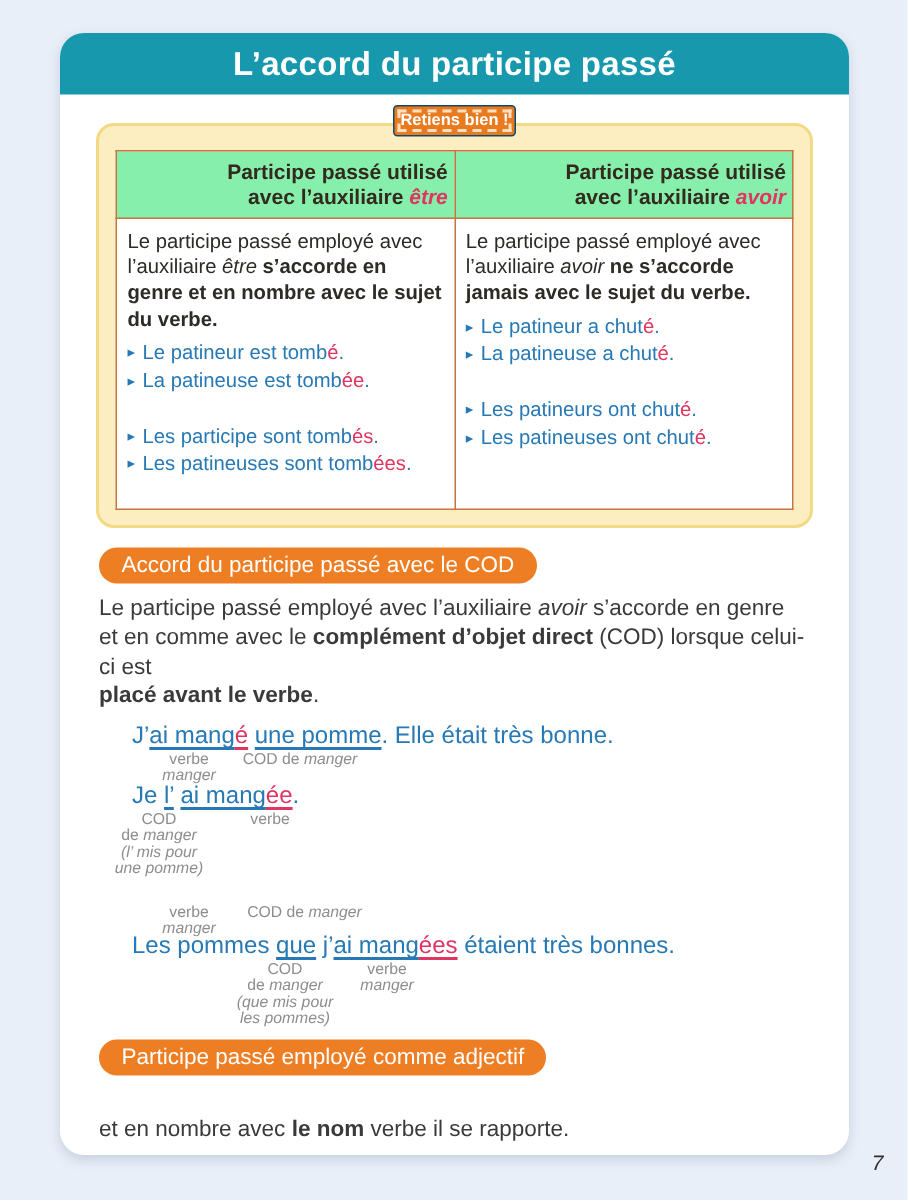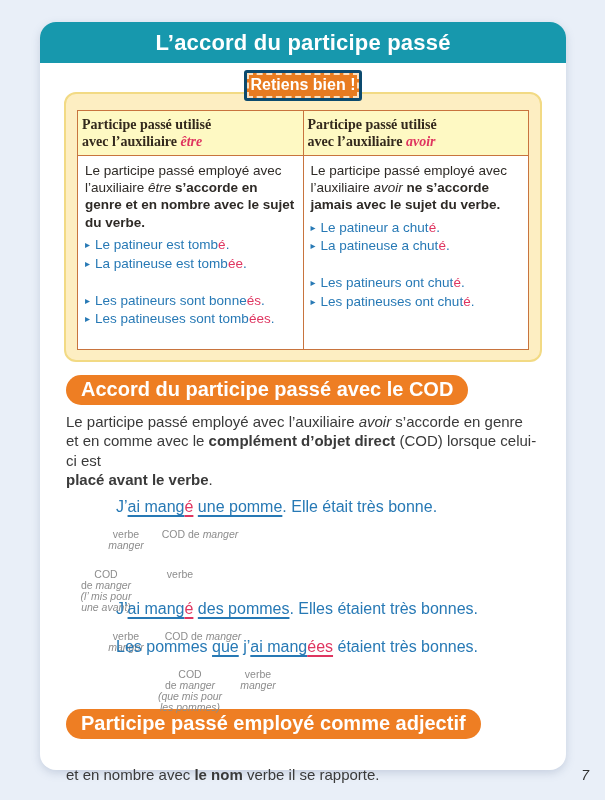--- a/index.html
+++ b/index.html
@@ -14,52 +14,52 @@
     background:#ffffff; border-radius:16px;
     box-shadow:0 3px 8px rgba(110,130,160,.28);
   }
   .banner {
     background:#1798ad; height:41px; border-radius:16px 16px 0 0;
     display:flex; align-items:center; justify-content:center;
   }
   .banner h1 { margin:0; color:#ffffff; font-size:22px; font-weight:bold; letter-spacing:.2px; }
   .badge-wrap { text-align:center; margin-top:7px; position:relative; z-index:2; }
   .badge {
-    display:inline-block; background:#e87b20; color:#fff; font-weight:bold; font-size:16px;
-    padding:3px 4px 4px; border:3px solid #0c4a6e; border-radius:3px;
+    display:inline-block; background:#e87b20; color:#fff; font-weight:bold; font-size:11px;
+    padding:3px 4px 4px; border:1px solid #0c4a6e; border-radius:3px;
     outline:2px dashed rgba(255,235,210,.9); outline-offset:-5px;
   }
   .yellow-box {
     margin:-9px 24px 0; position:relative; z-index:1;
     background:#fdeec2; border:2px solid #f2da84; border-radius:12px;
     padding:16px 11px 10px;
   }
   table.aux-table { width:100%; border-collapse:collapse; background:#fff; }
   .aux-table th, .aux-table td { border:1.6px solid #c8743e; width:50%; vertical-align:top; }
   .aux-table th {
-    background:#fef9c3; color:#33291d; font-weight:bold; text-align:left;
-    font-size:14px; line-height:1.22; padding:5px 4px;font-family:Liberation Serif, serif;
+    background:#86efac; color:#33291d; font-weight:bold; text-align:right;
+    font-size:14px; line-height:1.22; padding:5px 4px;
   }
   .aux-table td { padding:6px 7px 20px; color:#2e2a26; }
   .cell-text { margin:0 0 5px; font-size:13.5px; line-height:1.27; }
   .cell-bullets { list-style:none; margin:0; padding:0; color:#2779b5; font-size:13.5px; }
   .cell-bullets li { line-height:1.4; }
   .cell-bullets li:nth-child(3) { margin-top:18px; }
   .tri { color:#2779b5; font-size:10px; margin-right:5px; position:relative; top:-1px; }
   .pill-wrap { margin:13px 0 7px 26px; }
   .pill {
-    display:inline-block; background:#ee7e23; color:#fff; font-weight:bold;
-    font-size:20px; padding:3px 15px 4px; border-radius:999px;
+    display:inline-block; background:#ee7e23; color:#fff; font-weight:normal;
+    font-size:15px; padding:3px 15px 4px; border-radius:999px;
   }
   .para { margin:4px 24px 0 26px; color:#3a3a3a; font-size:15px; line-height:1.28; }
   .examples { margin:9px 0 0 48px; }
   .example { position:relative; }
-  .sentence { color:#2779b5; font-size:16px; line-height:1.15; white-space:nowrap;margin-left:28px; }
+  .sentence { color:#2779b5; font-size:16px; line-height:1.15; white-space:nowrap; }
   .ann {
-    position:absolute; top:31px; transform:translateX(-50%);
+    position:absolute; top:19px; transform:translateX(-50%);
     text-align:center; color:#8d8d8d; font-size:10.5px; line-height:1.05; white-space:nowrap;
   }
   .bullets { list-style:none; margin:8px 0 0 48px; padding:0; color:#2779b5; font-size:14.5px; }
   .bullets li { line-height:1.25; margin-bottom:5px; }
   .page-number {
     position:absolute; right:16px; bottom:17px;
     font-style:italic; color:#2f2f2f; font-size:14px;
   }
   
   .b { font-weight:bold; }
@@ -88,21 +88,21 @@
           <th><span>Participe passé utilisé</span><br><span>avec l’auxiliaire </span><span class="i red">avoir</span></th>
         </tr>
       </thead>
       <tbody>
         <tr>
           <td>
             <p class="cell-text"><span>Le participe passé employé avec l’auxiliaire </span><span class="i">être</span><span> </span><span class="b">s’accorde en genre et en nombre avec le sujet du verbe.</span></p>
             <ul class="cell-bullets">
                 <li><span class="tri">▸</span><span><span>Le patineur est tomb</span><span class="red">é</span><span>.</span></span></li>
                 <li><span class="tri">▸</span><span><span>La patineuse est tomb</span><span class="red">ée</span><span>.</span></span></li>
-                <li><span class="tri">▸</span><span><span>Les patineurs sont bonne</span><span class="red">és</span><span>.</span></span></li>
+                <li><span class="tri">▸</span><span><span>Les participe sont tomb</span><span class="red">és</span><span>.</span></span></li>
                 <li><span class="tri">▸</span><span><span>Les patineuses sont tomb</span><span class="red">ées</span><span>.</span></span></li>
               </ul>
           </td>
           <td>
             <p class="cell-text"><span>Le participe passé employé avec l’auxiliaire </span><span class="i">avoir</span><span> </span><span class="b">ne s’accorde jamais avec le sujet du verbe.</span></p>
             <ul class="cell-bullets">
                 <li><span class="tri">▸</span><span><span>Le patineur a chut</span><span class="red">é</span><span>.</span></span></li>
                 <li><span class="tri">▸</span><span><span>La patineuse a chut</span><span class="red">é</span><span>.</span></span></li>
                 <li><span class="tri">▸</span><span><span>Les patineurs ont chut</span><span class="red">é</span><span>.</span></span></li>
                 <li><span class="tri">▸</span><span><span>Les patineuses ont chut</span><span class="red">é</span><span>.</span></span></li>
@@ -123,32 +123,32 @@
           <div class="sentence"><span>J’</span><span class="u">ai mang</span><span class="u red">é</span><span> </span><span class="u">une pomme</span><span>. Elle était très bonne.</span></div>
           <div class="ann" style="left: 38px;">
             <div><span>verbe</span></div>
             <div><span class="i">manger</span></div>
           </div>
           <div class="ann" style="left: 112px;">
             <div><span>COD de </span><span class="i">manger</span></div>
           </div>
         </div>
         <div class="example" style="height: 62px;">
+          <div class="sentence"><span>Je </span><span class="u">l’</span><span> </span><span class="u">ai mang</span><span class="u red">ée</span><span>.</span></div>
           <div class="ann" style="left: 18px;">
             <div><span>COD</span></div>
             <div><span>de </span><span class="i">manger</span></div>
             <div><span class="i">(l’ mis pour</span></div>
-            <div><span class="i">une avant)</span></div>
+            <div><span class="i">une pomme)</span></div>
           </div>
           <div class="ann" style="left: 92px;">
             <div><span>verbe</span></div>
           </div>
         </div>
         <div class="example" style="height: 38px;">
-          <div class="sentence"><span>J’</span><span class="u">ai mang</span><span class="u red">é</span><span> </span><span class="u">des pommes</span><span>. Elles étaient très bonnes.</span></div>
           <div class="ann" style="left: 38px;">
             <div><span>verbe</span></div>
             <div><span class="i">manger</span></div>
           </div>
           <div class="ann" style="left: 115px;">
             <div><span>COD de </span><span class="i">manger</span></div>
           </div>
         </div>
         <div class="example" style="height: 58px;">
           <div class="sentence"><span>Les pommes </span><span class="u">que</span><span> j’</span><span class="u">ai mang</span><span class="u red">ées</span><span> étaient très bonnes.</span></div>

